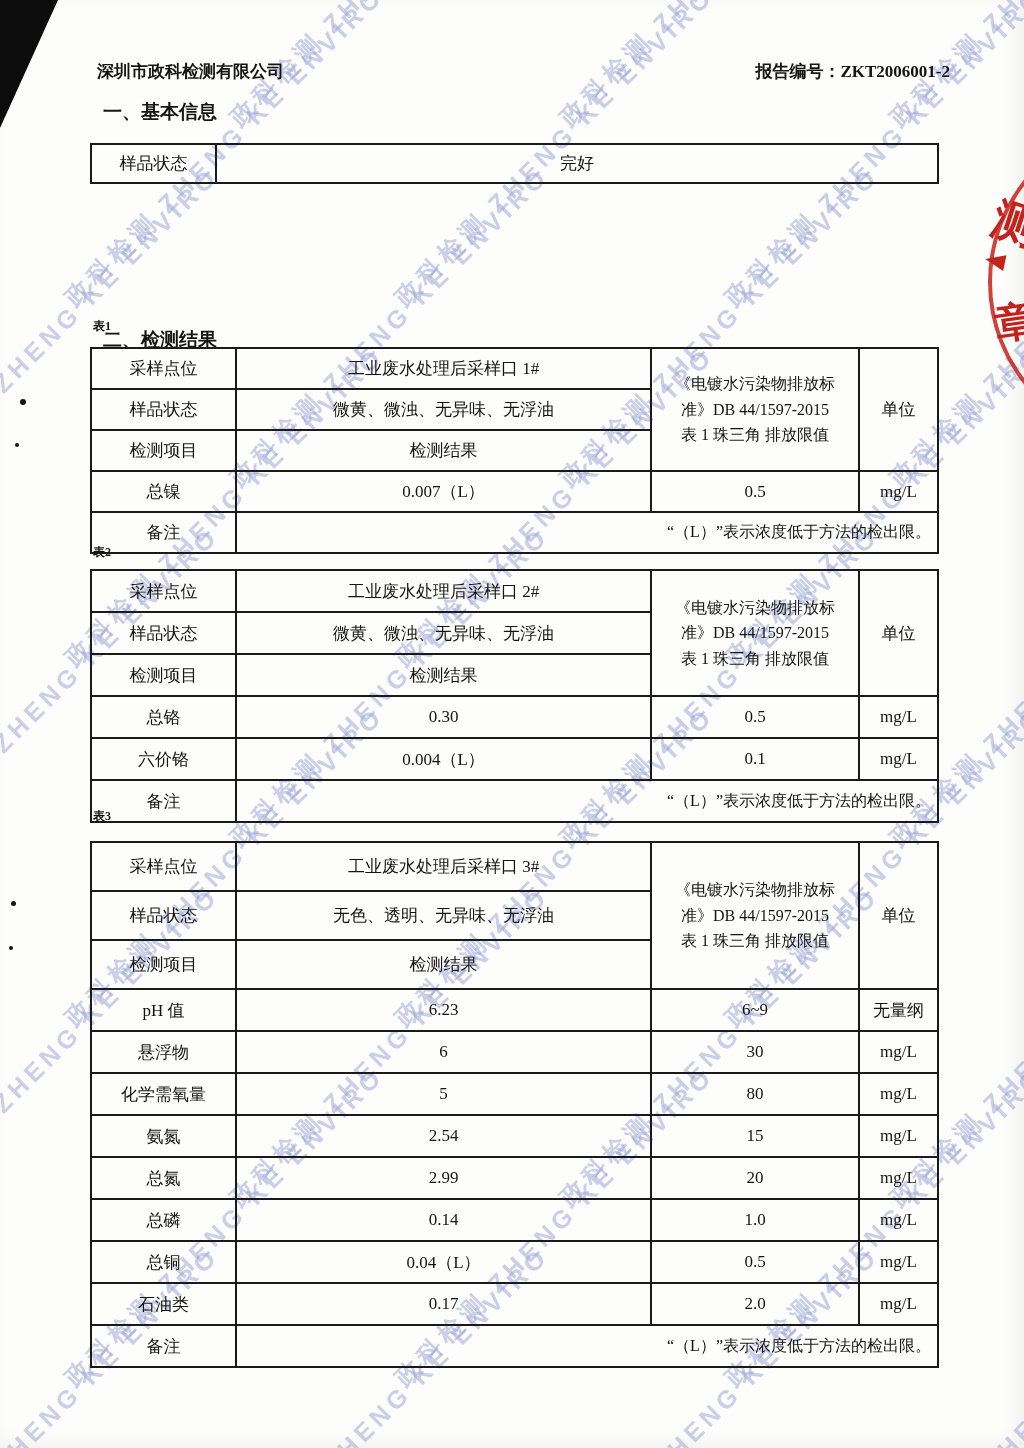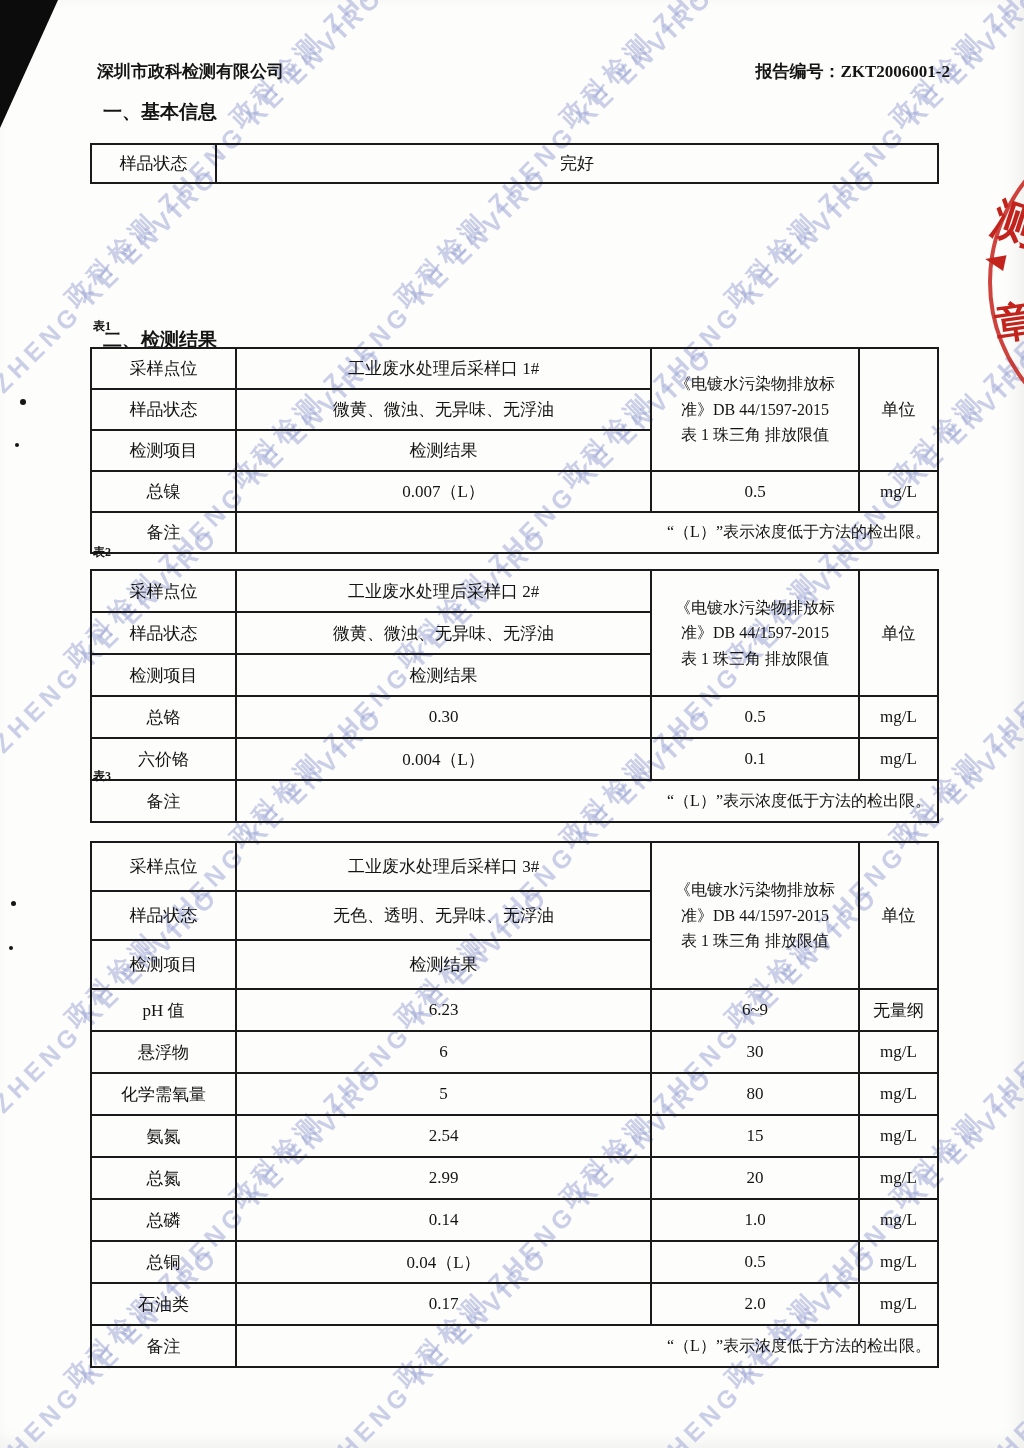--- a/index.html
+++ b/index.html
@@ -31,21 +31,21 @@
   .section-title { position:absolute; left:103px; z-index:1; font-size:19px; font-weight:700; }
   .sec1 { top:99px; } .sec2 { top:291px;margin-top:36px; }
   
   table { border-collapse:collapse; table-layout:fixed; position:absolute; left:90px;
     width:847px; z-index:1;padding-left:7px; }
   td { border:2px solid #1a1a1a; text-align:center; vertical-align:middle;
     font-size:17px; padding:2px 6px; overflow:hidden; }
   .basic-tbl { top:143px; }
   .basic-tbl td { height:33px; }
   .cap { position:absolute; left:93px; z-index:1; font-size:12px; font-weight:600; }
-  .cap1 { top:318px; } .cap2 { top:544px; } .cap3 { top:768px; }
+  .cap1 { top:318px; } .cap2 { top:544px; } .cap3 { top:808px; }
   .t1 { top:347px; } .t1 td { height:35px; }
   .t2 { top:569px; } .t2 td { height:36px; }
   .t3 { top:841px; } .t3 td { height:36px; }
   .t3 tr.hd td { height:43px; }
   .std-cell { font-size:16px; white-space:pre-line; line-height:1.6; }
   .remark-cell { text-align:right; padding-left:16px; font-size:16px; }
   .footer { position:absolute; top:1349px; left:90px; width:847px; z-index:1;
     text-align:center; font-size:16px; letter-spacing:7px; }
   
   .seal-arc { position:absolute; left:988px; top:118px; width:320px; height:320px;

